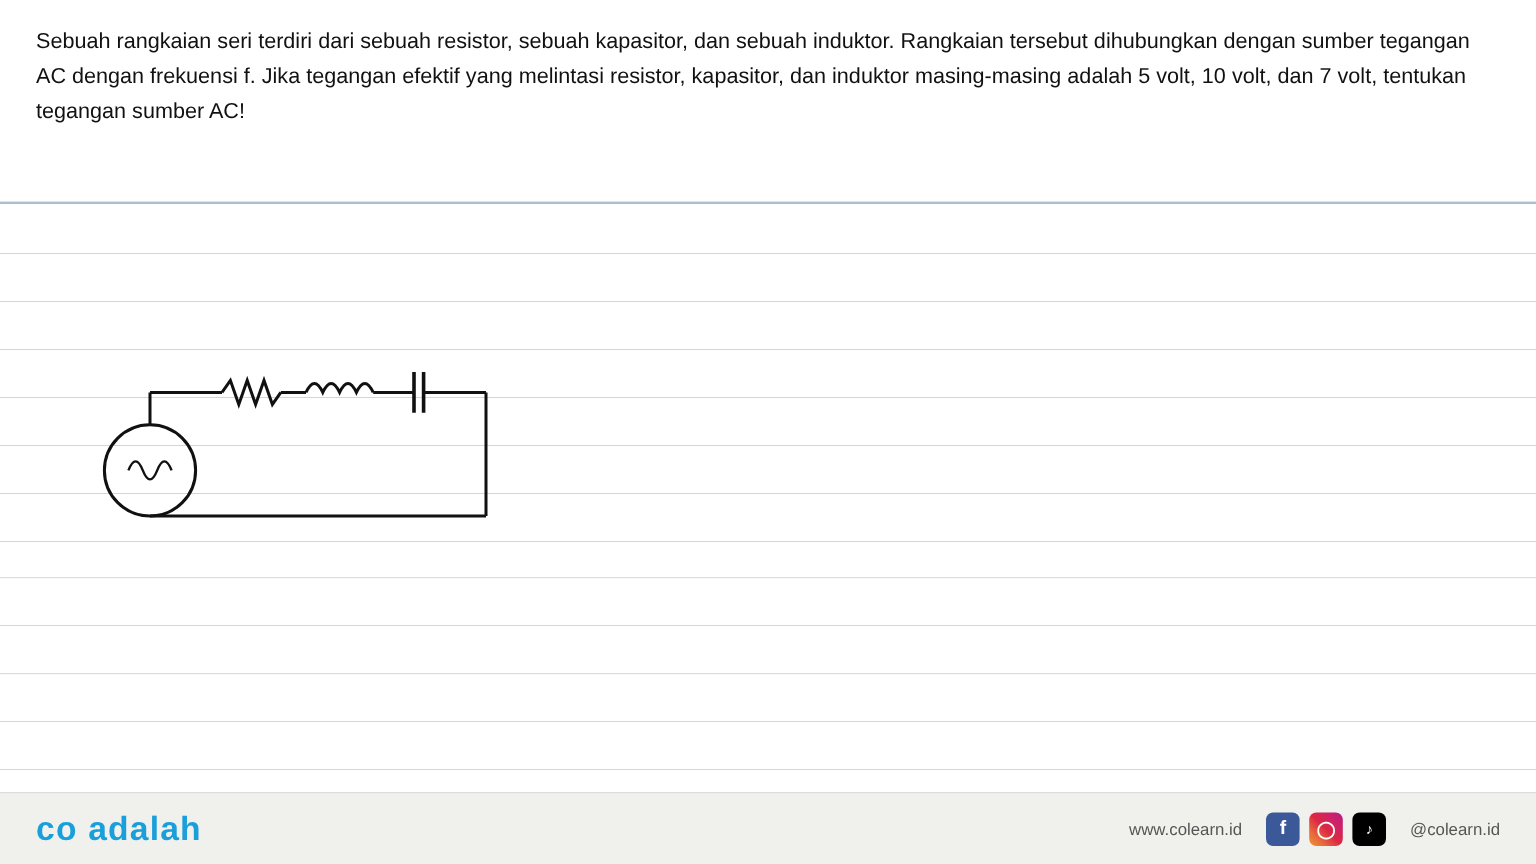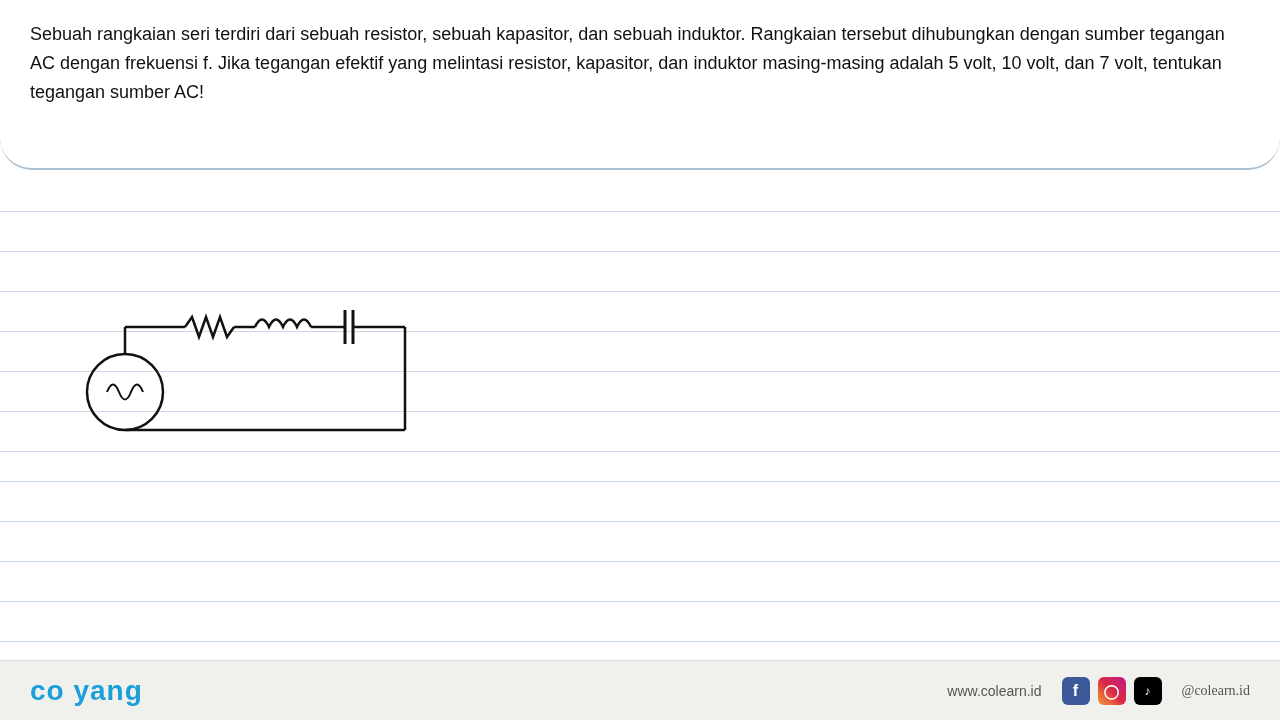--- a/index.html
+++ b/index.html
@@ -23,21 +23,20 @@
 
     .question-area {
       position: absolute;
       top: 0;
       left: 0;
       right: 0;
       height: 170px;
       background: #fff;
       padding: 20px 30px 10px 30px;
       border-bottom: 2px solid #aac0d0;
-      border-radius: 32px;
     }
 
     .question-text {
       font-size: 18px;
       line-height: 1.6;
       color: #111;
       font-family: Arial, sans-serif;
     }
 
     
@@ -168,21 +167,20 @@
 
     .tiktok-icon {
       background: #000;
       color: white;
       font-size: 12px;
     }
 
     .social-handle {
       font-size: 14px;
       color: #555;
-      font-family: Liberation Serif, serif;
     }
 
     
     .circuit-svg {
       position: absolute;
       top: 100px;
       left: 55px;
       width: 440px;
       height: 190px;
     }
@@ -230,21 +228,21 @@
   </div>
 
   <div class="empty-section-1"></div>
   <div class="empty-section-2"></div>
 
 </div>
 
 <div class="footer">
 
   <div class="logo">
-    <span>co yang</span>
+    <span>co adalah</span>
   </div>
 
   <div class="footer-right">
     <span class="footer-url">www.colearn.id</span>
 
     <div class="social-icons">
       <div class="social-icon fb-icon">
         <span>f</span>
       </div>
       <div class="social-icon ig-icon">

